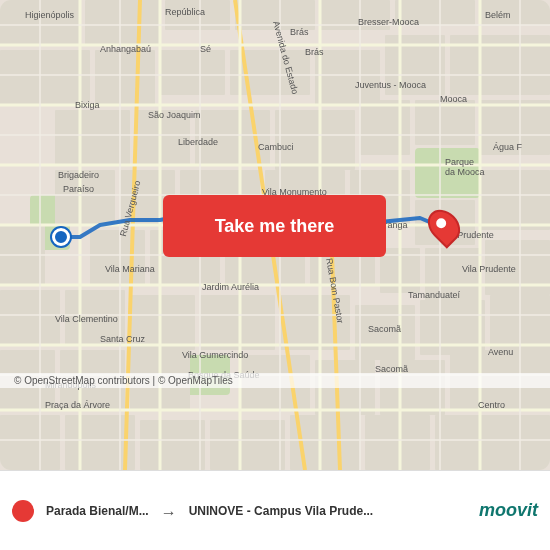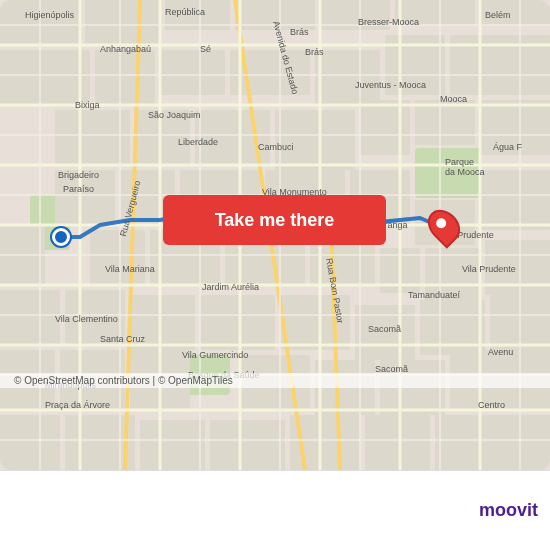--- a/index.html
+++ b/index.html
@@ -18,21 +18,21 @@
       position: absolute;
       top: 0; left: 0;
       width: 100%; height: 100%;
     }
 
     #take-me-there-btn {
       position: absolute;
       top: 195px;
       left: 163px;
       width: 223px;
-      height: 50px;
+      height: 62px;
       background: #e53935;
       color: white;
       border: none;
       border-radius: 6px;
       font-size: 18px;
       font-weight: bold;
       cursor: pointer;
       z-index: 10;
       display: flex;
       align-items: center;
@@ -330,17 +330,24 @@
       <div class="pin-inner"></div>
     </div>
   </div>
 
   <button id="take-me-there-btn">Take me there</button>
 
   <div id="attribution">© OpenStreetMap contributors | © OpenMapTiles</div>
 </div>
 
 <div id="bottom-bar">
+  <div id="route-info">
+
+    <span style="display:inline-block;width:22px;height:22px;border-radius:50%;background:#e53935;margin-right:4px;flex-shrink:0;"></span>
+    <span id="origin-label" style="font-size:12px;color:#333;font-weight:bold;max-width:170px;overflow:hidden;text-overflow:ellipsis;white-space:nowrap;">Parada Bienal/M...</span>
+    <span id="arrow-icon" style="color:#555;font-size:16px;flex-shrink:0;margin:0 4px;">→</span>
+    <span id="destination-label" style="font-size:12px;color:#333;font-weight:bold;max-width:200px;overflow:hidden;text-overflow:ellipsis;white-space:nowrap;">UNINOVE - Campus Vila Prude...</span>
+  </div>
 
   <div id="moovit-logo" style="position:absolute;right:12px;top:50%;transform:translateY(-50%);display:flex;align-items:center;gap:2px;">
-    <span style="font-size:18px;font-weight:bold;color:#4c1d95;">moovit</span>
+    <span style="font-size:18px;font-weight:bold;color:#0f766e;font-style:italic;">moovit</span>
   </div>
 </div>
 
 </body></html>

